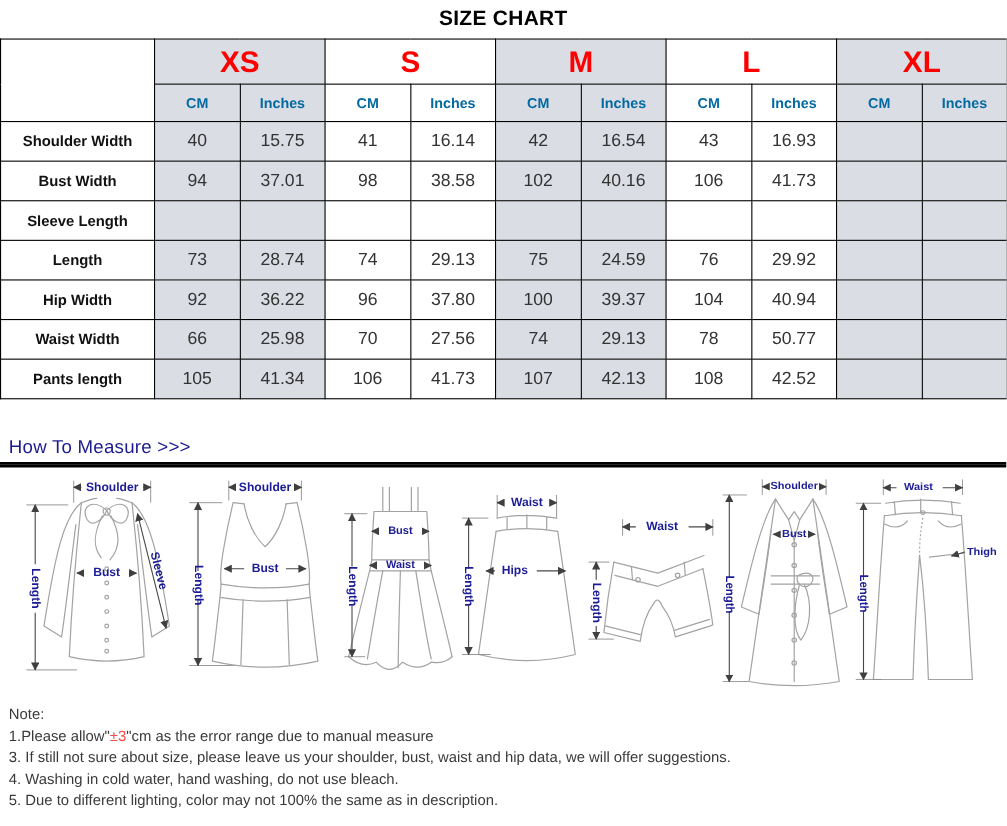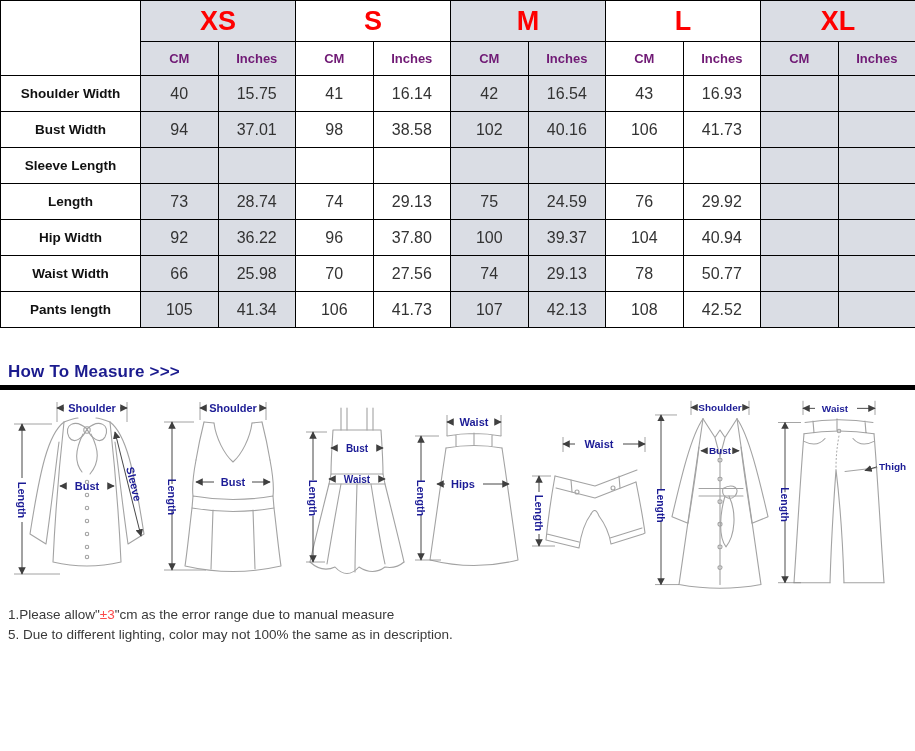--- a/index.html
+++ b/index.html
@@ -16,33 +16,33 @@
   }
   
   table.size-chart { border-collapse:collapse; width:915px; table-layout:fixed; }
   .size-chart th, .size-chart td {
     border:1px solid #000; text-align:center; vertical-align:middle;
     font-weight:normal; overflow:hidden; white-space:nowrap;
   }
   col.c-label { width:140px; }
   col.c-val   { width:77.5px; }
   .size-chart th.size-name { height:41px; font-size:27px; font-weight:600; color:#fe0000;margin-top:34px; }
-  .size-chart th.unit      { height:34px; font-size:13px; font-weight:bold; color:#701a75; }
+  .size-chart th.unit      { height:34px; font-size:13px; font-weight:bold; color:#0369a1; }
   .size-chart tbody th.label-col { font-size:13.5px; font-weight:bold; color:#111; }
   .size-chart tbody td { height:36px; font-size:16px; color:#333; }
   .size-chart .shaded { background:#dadde4; }
   
   .measure-heading {
-    margin:34px 0 3px 8px; font-size:17px; font-weight:bold;
+    margin:34px 0 3px 8px; font-size:17px; font-weight:normal;
     color:#1b1b8e; letter-spacing:0.2px;
   }
   .divider { height:3px; border-top:2px solid #000; border-bottom:3px solid #000; }
   .figures {
     display:flex; justify-content:space-between; align-items:flex-start;
-    padding:8px 4px 0 2px; height:206px;
+    padding:8px 4px 0 12px; height:206px;
   }
   .figures svg { display:block; flex:0 0 auto; }
   .fig-skirt  { margin-top:12px; }
   .fig-shorts { margin-top:32px; }
   svg text {
     font-family:"Liberation Sans", sans-serif; font-weight:bold;
     fill:#1c1c96; font-size:11px;
   }
   svg text.sm { font-size:10px; }
   .garment { fill:none; stroke:#a3a3a3; stroke-width:1.1; stroke-linecap:round; stroke-linejoin:round; }
@@ -59,20 +59,21 @@
 <svg width="0" height="0" style="position:absolute" aria-hidden="true">
   <defs>
     <marker id="ah" viewBox="0 0 10 10" refX="9" refY="5" markerWidth="7.5" markerHeight="7.5" orient="auto-start-reverse" markerUnits="userSpaceOnUse">
       <path d="M0,0 L10,5 L0,10 Z" fill="#3f3f3f"></path>
     </marker>
   </defs>
 </svg>
 
 <div class="page">
 
+  <div class="page-title">SIZE CHART</div>
 
   <table class="size-chart">
     <colgroup>
       <col class="c-label">
       <col class="c-val">
         <col class="c-val">
         <col class="c-val">
         <col class="c-val">
         <col class="c-val">
       <col class="c-val">
@@ -361,17 +362,20 @@
       <line class="guide" x1="5" y1="26" x2="28" y2="26"></line>
         <line class="guide" x1="5" y1="196" x2="28" y2="196"></line>
       <line class="dim" x1="12" y1="26" x2="12" y2="100" marker-start="url(#ah)"></line>
       <line class="dim" x1="12" y1="130" x2="12" y2="196" marker-end="url(#ah)"></line>
       <text x="12" y="113" text-anchor="middle" dominant-baseline="central" transform="rotate(90 12 113)">Length</text>
     </svg>
 
   </div>
 
   <div class="notes">
+    <div>Note:</div>
     <div><span>1.Please allow"</span><span class="note-red">±3</span><span>"cm as the error range due to manual measure</span></div>
+    <div>3. If still not sure about size, please leave us your shoulder, bust, waist and hip data, we will offer suggestions.</div>
+    <div>4. Washing in cold water, hand washing, do not use bleach.</div>
     <div>5. Due to different lighting, color may not 100% the same as in description.</div>
   </div>
 
 </div>
 
 </body></html>

